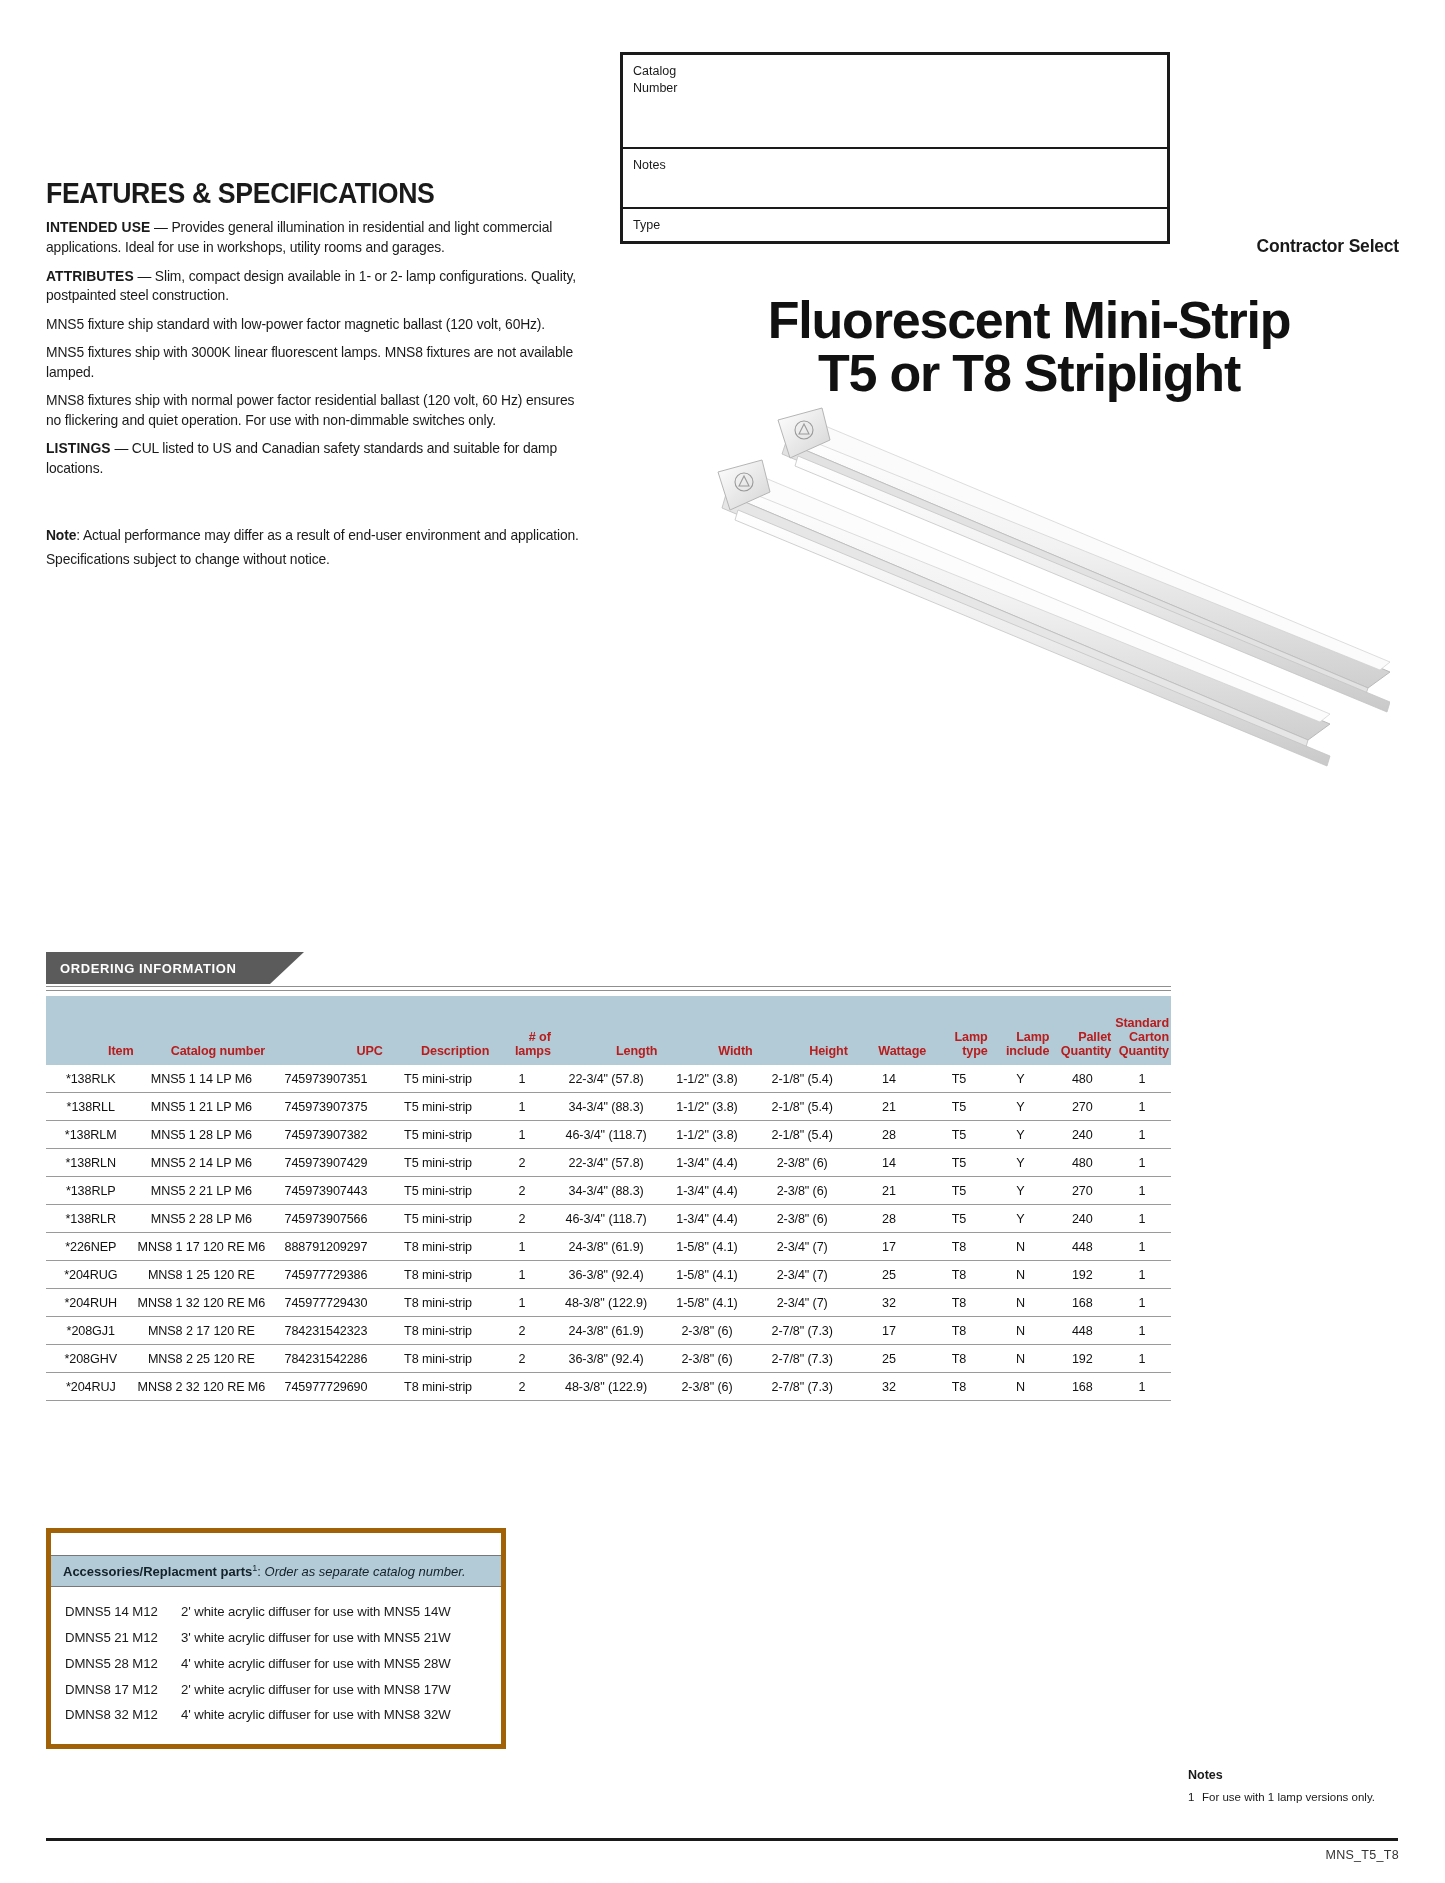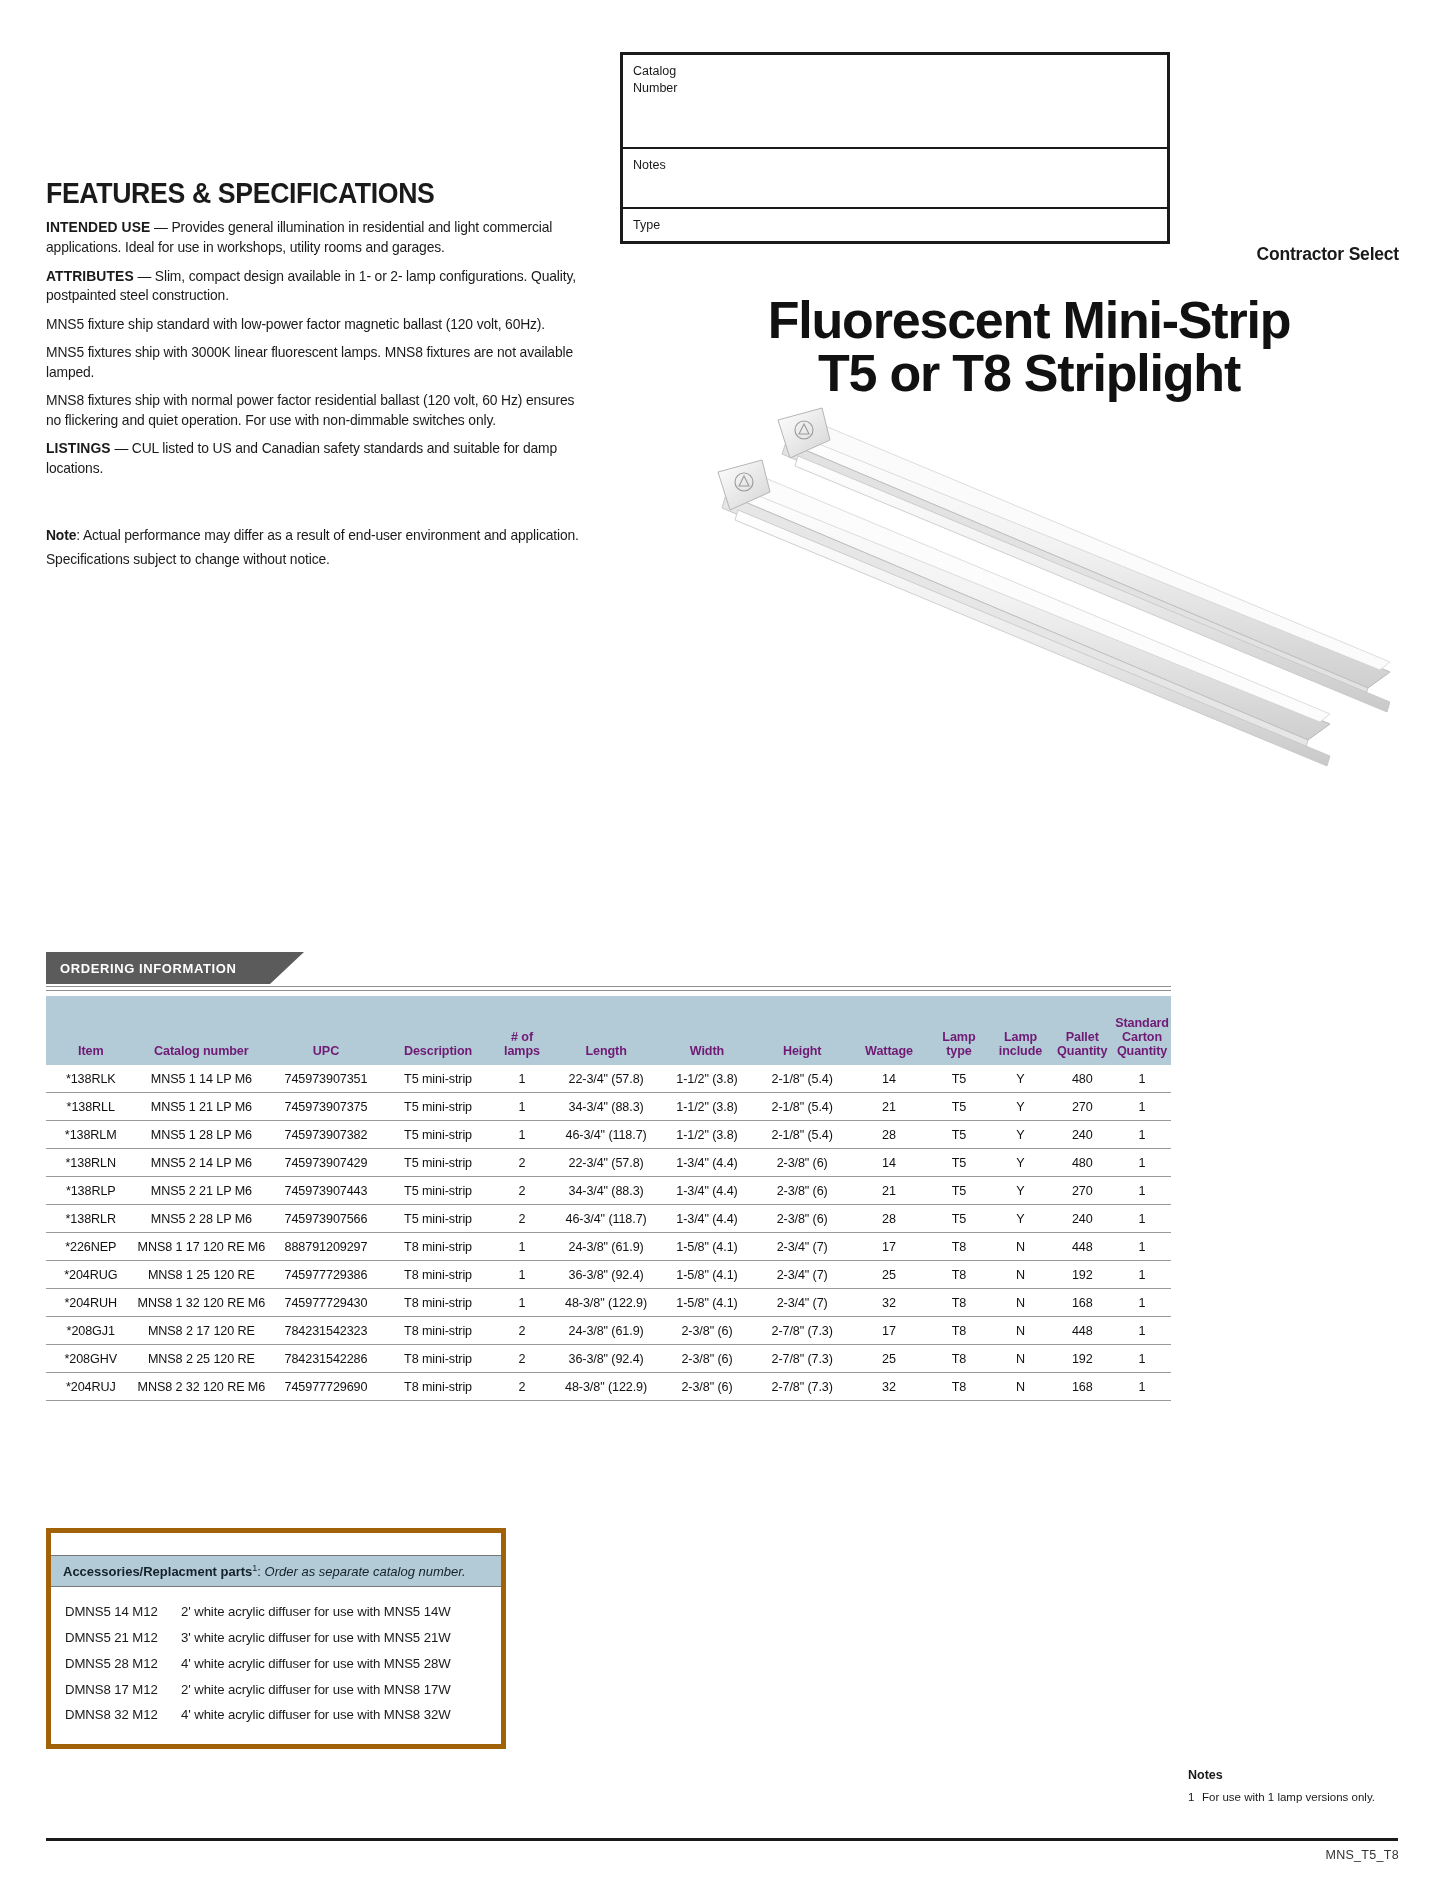--- a/index.html
+++ b/index.html
@@ -43,21 +43,21 @@
     padding:8px 0 0 10px;
     font-size:12.5px; line-height:1.35; color:#1a1a1a;
   }
   .hdrbox .cell.c1 { height:94px; }
   .hdrbox .cell.c2 { height:60px; }
   .hdrbox .cell.c3 { height:58px; border-bottom:none; }
   .hdrbox .cell span { display:block; }
 
   
   .contractor {
-    position:absolute; right:46px; top:244px;
+    position:absolute; right:46px; top:236px;
     font-size:17.5px; font-weight:bold; 
     letter-spacing:-0.2px;
     font-family:"Liberation Sans Narrow","Liberation Sans",sans-serif;
   }
   .bigtitle {
     position:absolute; right:46px; top:294px; width:740px;
     text-align:center;
     font-family:"Liberation Sans Narrow","Liberation Sans",sans-serif;
     font-weight:bold; font-size:52px; line-height:1.02;
     letter-spacing:-1.2px; color:#111;
@@ -86,22 +86,22 @@
     border-top:1px solid #8f8f8f; border-bottom:1px solid #8f8f8f;
   }
 
   
   table.ord {
     position:absolute; left:46px; top:996px; width:1125px;
     border-collapse:collapse;
     font-family:"Liberation Sans Narrow","Liberation Sans",sans-serif;
   }
   table.ord thead th {
-    background:#b3cbd6; color:#701a75;
-    font-size:12.6px; font-weight:bold; text-align:center;
+    background:#b3cbd6; color:#b91c1c;
+    font-size:12.6px; font-weight:bold; text-align:right;
     padding:0 2px 7px 2px; vertical-align:bottom; height:62px;
     letter-spacing:-0.1px; line-height:1.12;
   }
   table.ord tbody td {
     font-size:12.6px; text-align:center; padding:7px 2px 6px 2px;
     border-bottom:1px solid #9a9a9a; color:#111; letter-spacing:-0.1px;
     white-space:nowrap;
   }
   table.ord tbody tr:last-child td { border-bottom:1px solid #9a9a9a; }
 

